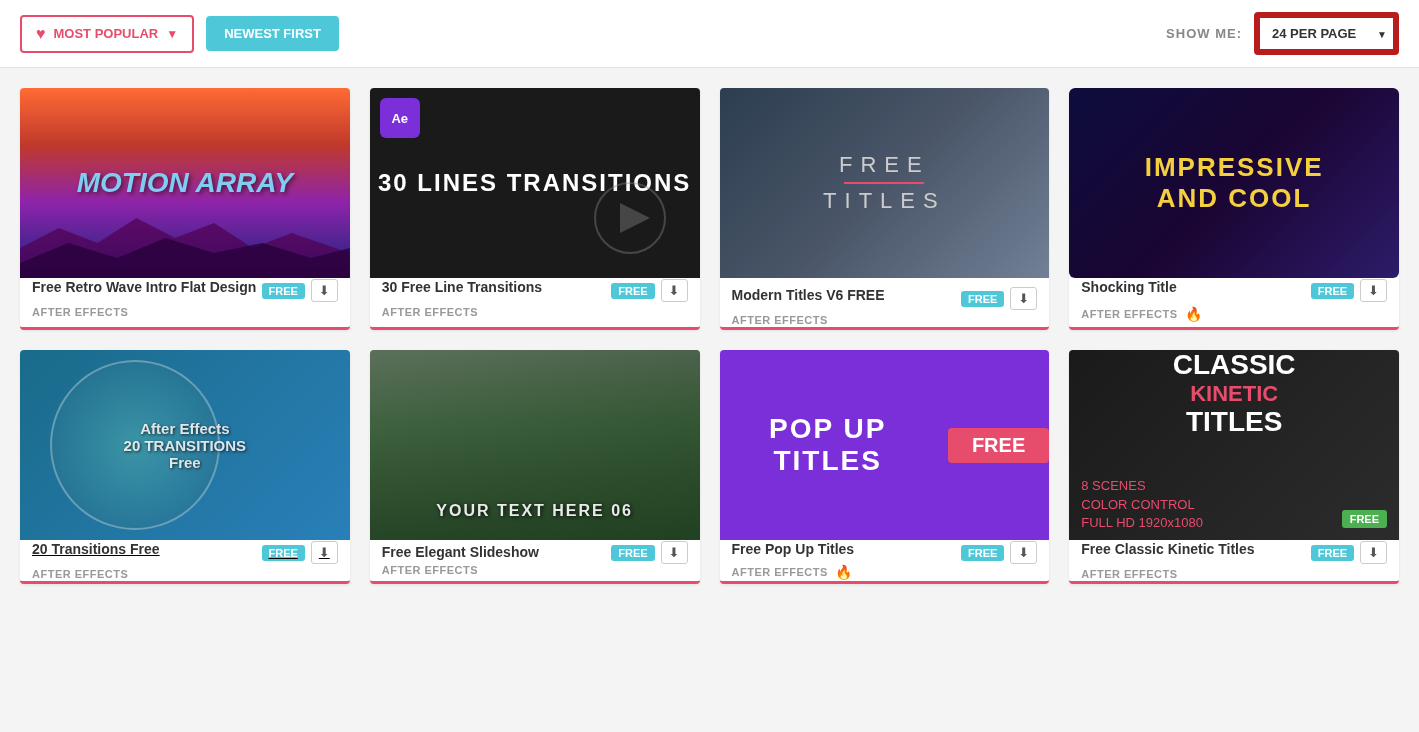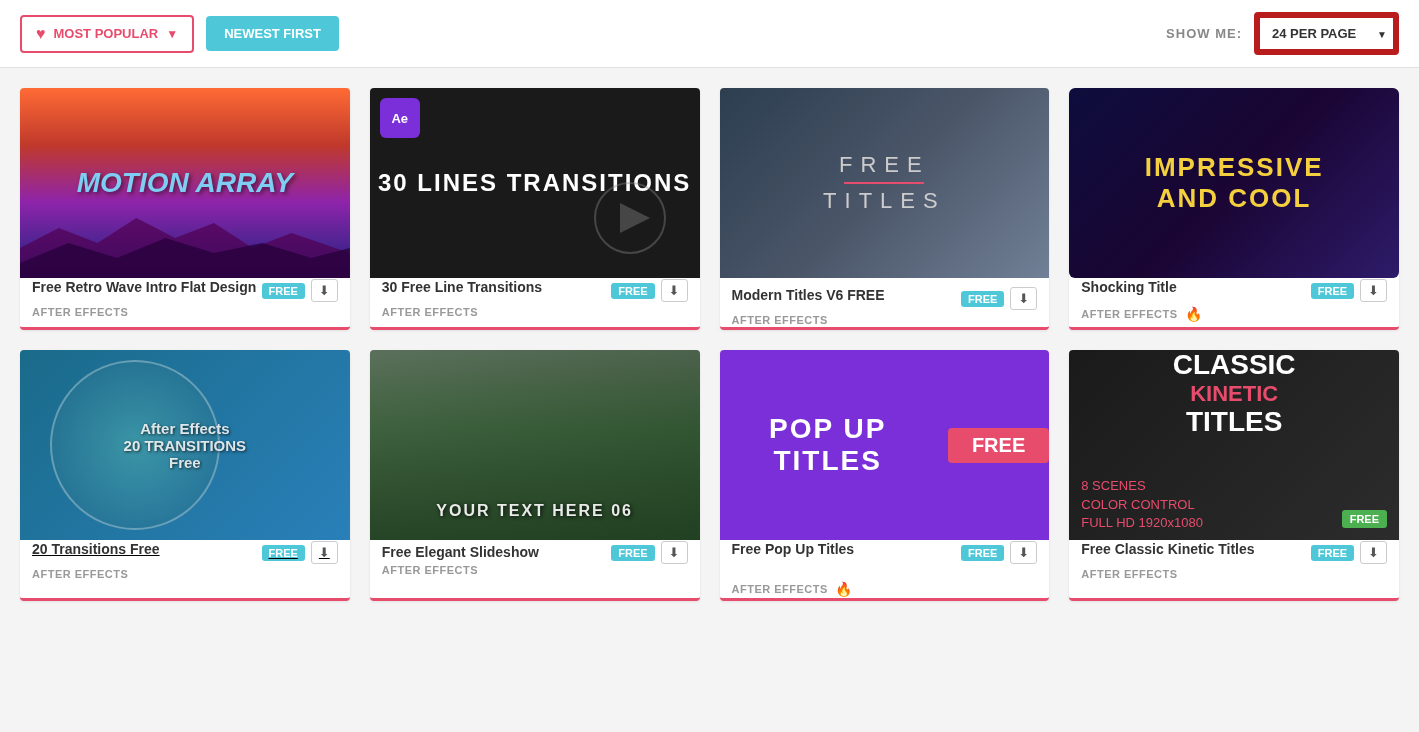--- a/index.html
+++ b/index.html
@@ -527,21 +527,21 @@
     </div>
   </div>
     <div class="card">
     <div class="card-thumb">
       <div class="thumb-popup">
         <div class="thumb-popup-title">POP UP TITLES</div>
         <div class="thumb-popup-badge">FREE</div>
       </div>
     </div>
     <div class="card-info">
-      <div style="display:flex;align-items:flex-start;margin-bottom:17px;">
+      <div style="display:flex;align-items:flex-start;margin-bottom:0;">
         <div class="card-title">Free Pop Up Titles</div>
         <div class="card-actions">
           <span class="badge-free">FREE</span>
           <button class="btn-download">⬇</button>
         </div>
       </div>
       <div class="card-meta">
         <span class="card-category">AFTER EFFECTS</span>
         <span class="fire-icon">🔥</span>
       </div>

